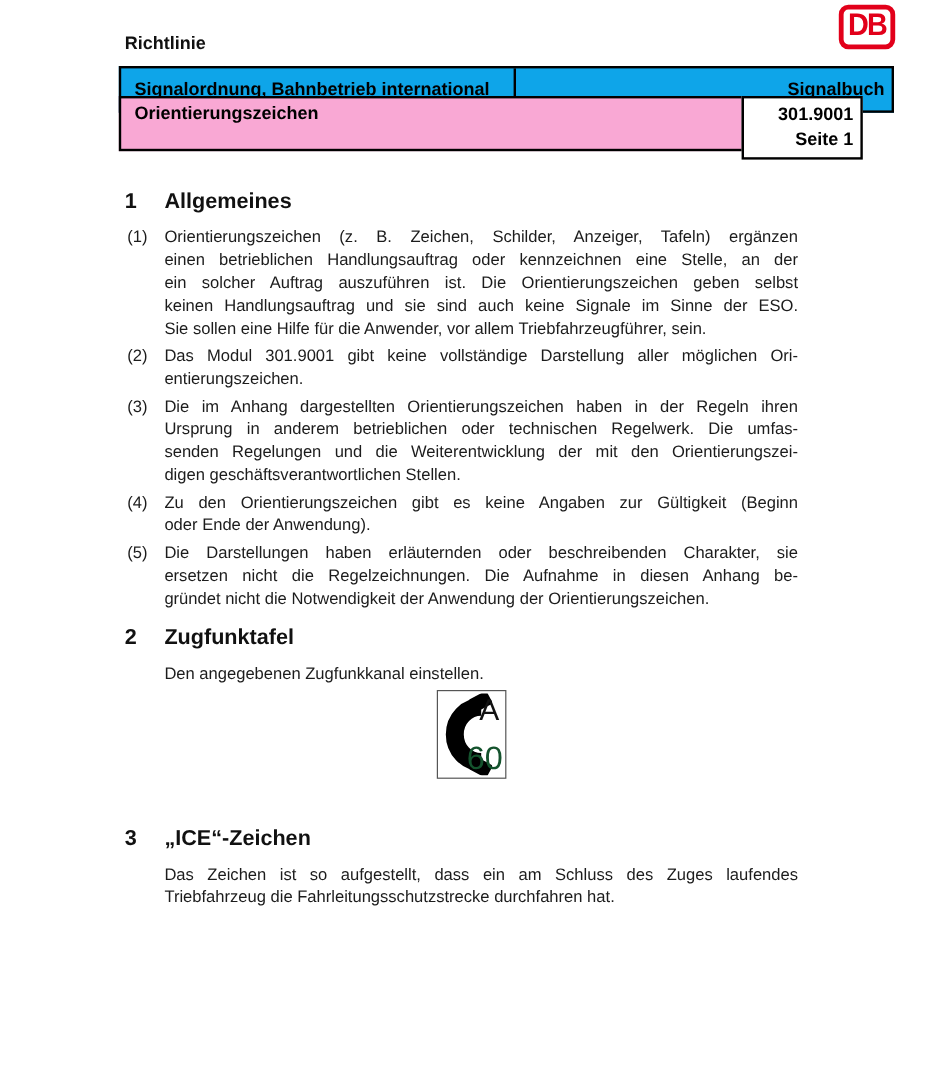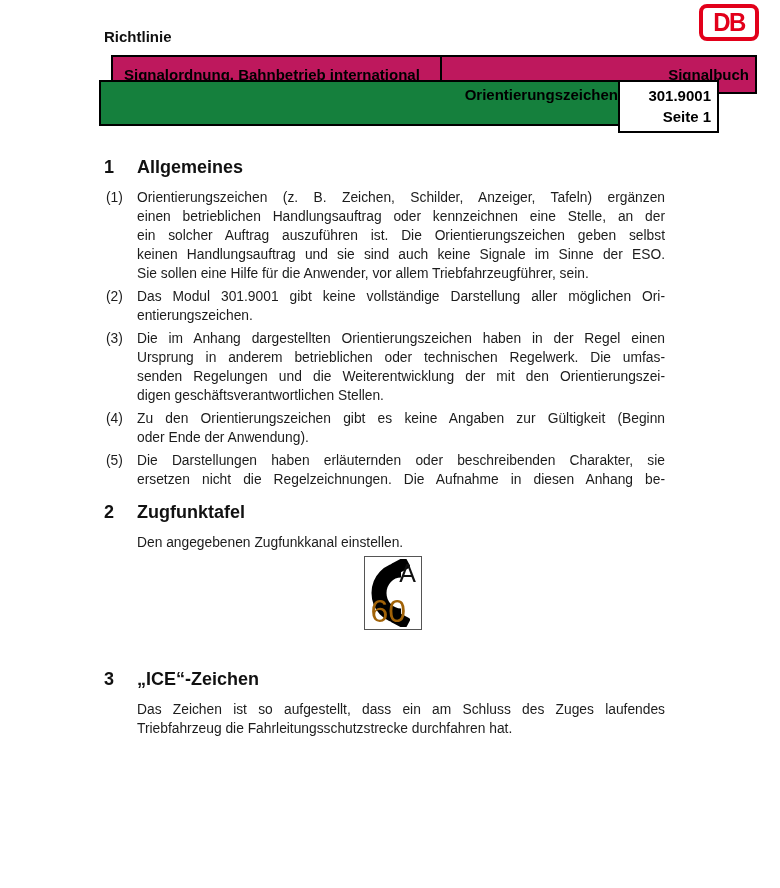--- a/index.html
+++ b/index.html
@@ -4,52 +4,52 @@
 <style>
   html,body { margin:0; padding:0; background:#ffffff; }
   .page {
     position:relative; width:780px; height:888px; background:#ffffff;
     font-family:"Liberation Sans", sans-serif; color:#1c1c1c; overflow:hidden;
   }
   
   .doc-type { position:absolute; left:104px; top:28px; font-size:15px; font-weight:bold; color:#111; }
   
   .db-logo {
-    position:absolute; left:699px; top:4px; width:60px; height:37px;
+    position:absolute; left:699px; top:4px; width:47px; height:37px;
     border:4px solid #e2001a; border-radius:8px; box-sizing:border-box;
     display:flex; align-items:center; justify-content:center; background:#fff;
   }
   .db-logo span {
     color:#e2001a; font-weight:bold; font-size:24px; line-height:1;
     letter-spacing:-1.5px; transform:scaleY(1.08); margin-top:-1px;
   }
   
   .htable { position:absolute; left:99px; top:55px; width:646px; font-weight:bold; font-size:15px; color:#000; }
-  .hrow1 { position:absolute; left:12px; top:0; width:646px; height:39px; border:2px solid #000; box-sizing:border-box; display:flex; background:#be185d; }
+  .hrow1 { position:absolute; left:0; top:0; width:646px; height:39px; border:2px solid #000; box-sizing:border-box; display:flex; background:#0ea5e9; }
   .hcell-left { width:329px; border-right:2px solid #000; box-sizing:border-box; display:flex; align-items:center; padding-left:11px; }
   .hcell-right { flex:1; display:flex; align-items:center; justify-content:flex-end; padding-right:6px; }
-  .hrow2-left { position:absolute; left:0; top:25px; width:521px; height:46px; border:2px solid #000; box-sizing:border-box; padding:4px 0 0 11px; background:#15803d;text-align:right; }
+  .hrow2-left { position:absolute; left:0; top:25px; width:521px; height:46px; border:2px solid #000; box-sizing:border-box; padding:4px 0 0 11px; background:#f9a8d4; }
   .hrow2-right { position:absolute; left:519px; top:25px; width:101px; height:53px; border:2px solid #000; box-sizing:border-box; text-align:right; padding:3px 6px 0 0; line-height:21px; background:#fff; z-index:2; }
   
   .doc-body { position:absolute; left:104px; top:156px; width:561px; }
   .sec-heading { display:flex; font-weight:bold; font-size:18px; line-height:22px; color:#111; margin:0 0 10px 0; }
   .sec-num { width:33px; flex:0 0 33px; }
   .para { display:flex; margin-bottom:4px; font-size:13.8px; line-height:19px; }
   .marker { width:33px; flex:0 0 33px; padding-left:2px; box-sizing:border-box; }
   .pbody { width:528px; flex:0 0 528px; }
   .pline { text-align:justify; text-align-last:justify; }
   .pline.last { text-align-last:left; }
   .sec2 { margin-top:12px; }
   .sec3 { margin-top:38px; }
   .fig-wrap { width:528px; margin-left:33px; display:flex; justify-content:center; }
   .fig-zugfunk { margin-top:4px; }
   .phone-box { position:relative; width:56px; height:72px; border:1px solid #555; box-sizing:content-box; background:#fff; transform:translateX(-8px); }
   .phone-svg { position:absolute; left:1px; top:2px; }
   .ch-letter { position:absolute; top:4px; right:5px; font-size:25px; line-height:1; color:#111; }
-  .ch-number { position:absolute; bottom:2px; right:15px; font-size:32px; line-height:1; color:#a16207; }
+  .ch-number { position:absolute; bottom:2px; right:2px; font-size:27px; line-height:1; color:#14532d; }
   .fig-ice { margin-top:6px; }
   .ice-svg { transform:translateX(-10px); }
   .ice-label { font-size:25px; letter-spacing:0.5px; fill:#1c1c1c; font-family:"Liberation Sans", sans-serif; }
 </style>
 </head>
 <body>
 
 <div class="page">
 
   <div class="doc-type">Richtlinie</div>
@@ -91,38 +91,39 @@
           <div class="para">
             <span class="marker">(2)</span>
             <div class="pbody">
               <div class="pline">Das Modul 301.9001 gibt keine vollständige Darstellung aller möglichen Ori-</div>
               <div class="pline last">entierungszeichen.</div>
             </div>
           </div>
           <div class="para">
             <span class="marker">(3)</span>
             <div class="pbody">
-              <div class="pline">Die im Anhang dargestellten Orientierungszeichen haben in der Regel einen</div>
+              <div class="pline">Die im Anhang dargestellten Orientierungszeichen haben in der Regeln ihren</div>
               <div class="pline">Ursprung in anderem betrieblichen oder technischen Regelwerk. Die umfas-</div>
               <div class="pline">senden Regelungen und die Weiterentwicklung der mit den Orientierungszei-</div>
               <div class="pline last">digen geschäftsverantwortlichen Stellen.</div>
             </div>
           </div>
           <div class="para">
             <span class="marker">(4)</span>
             <div class="pbody">
               <div class="pline">Zu den Orientierungszeichen gibt es keine Angaben zur Gültigkeit (Beginn</div>
               <div class="pline last">oder Ende der Anwendung).</div>
             </div>
           </div>
           <div class="para">
             <span class="marker">(5)</span>
             <div class="pbody">
               <div class="pline">Die Darstellungen haben erläuternden oder beschreibenden Charakter, sie</div>
               <div class="pline">ersetzen nicht die Regelzeichnungen. Die Aufnahme in diesen Anhang be-</div>
+              <div class="pline last">gründet nicht die Notwendigkeit der Anwendung der Orientierungszeichen.</div>
             </div>
           </div>
         </div>
     </section>
 
     <section class="sec2">
       <div class="sec-heading">
         <span class="sec-num">2</span>
         <span>Zugfunktafel</span>
       </div>

